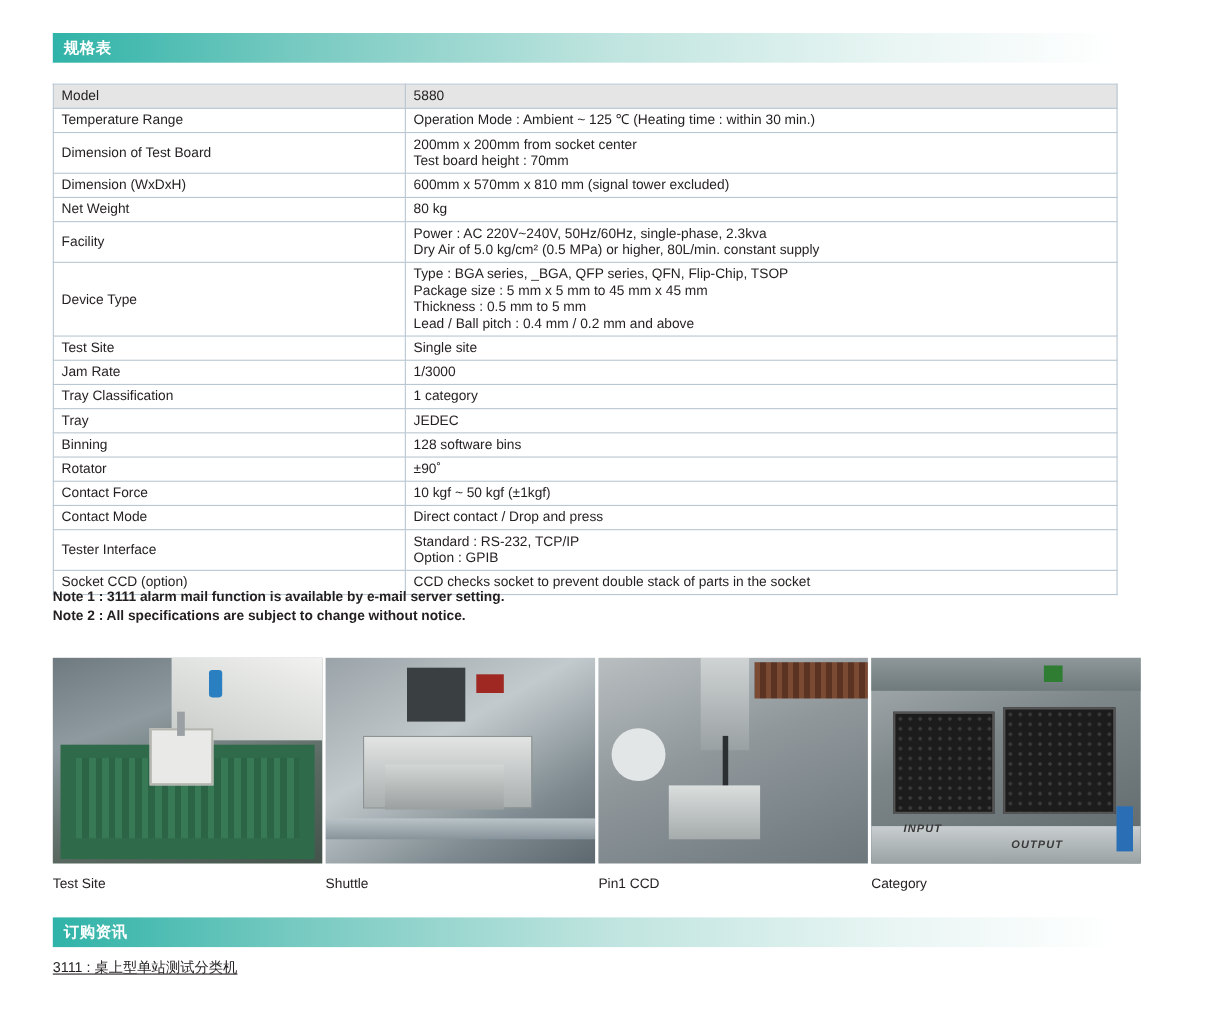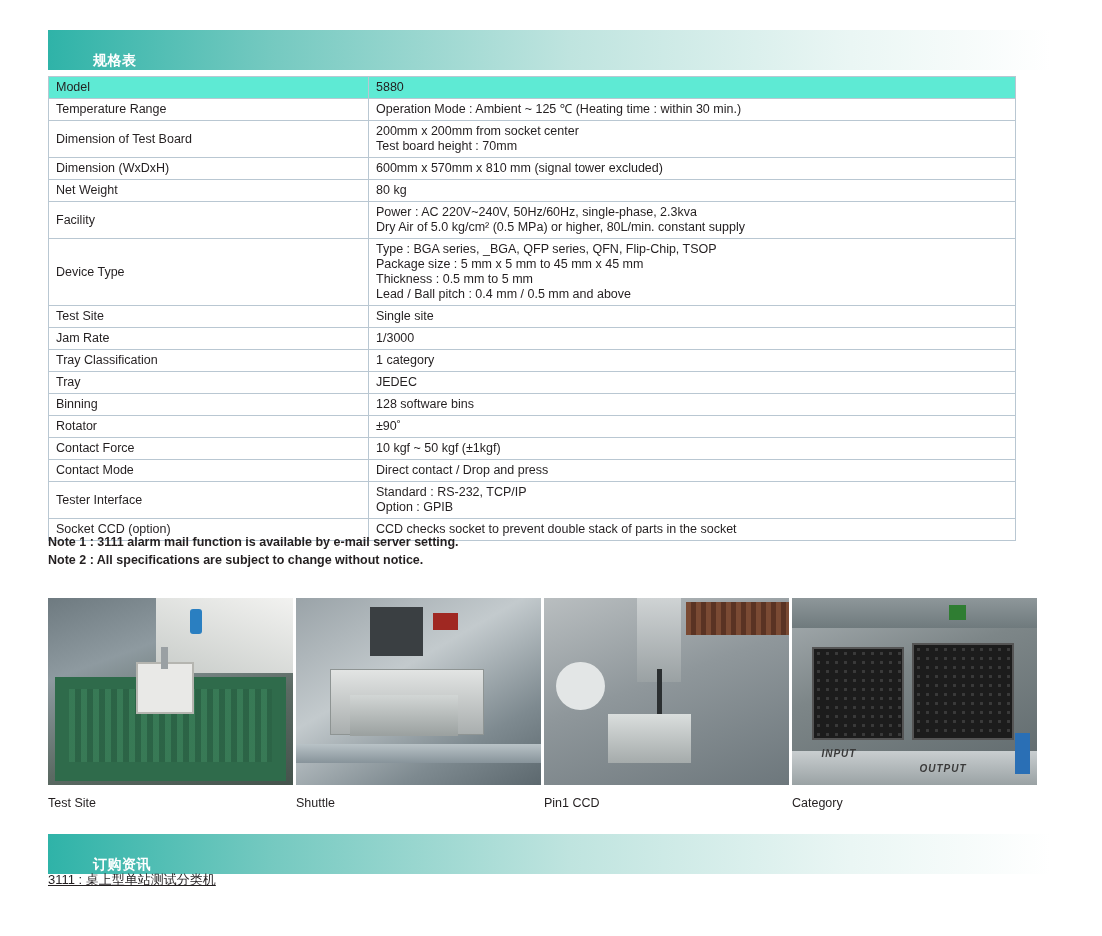--- a/index.html
+++ b/index.html
@@ -18,27 +18,26 @@
   .page {
     position: relative;
     width: 1102px;
     height: 936px;
     box-sizing: border-box;
   }
 
   
   .section-bar {
     position: absolute;
-    height: 40px;
+    height: 27px;
     left: 48px;
     width: 968px;
     background: linear-gradient(to right, #2fb3a8 0%, #74c9c0 22%, #bfe4df 52%, #eaf6f4 80%, #ffffff 100%);
     display: flex;
-    align-items: flex-end;
-    padding-left: 35px;
+    align-items: center;
   }
   .section-bar .bar-text {
     color: #ffffff;
     font-size: 14px;
     font-weight: bold;
     padding-left: 10px;
     letter-spacing: 0.5px;
   }
   #spec-bar { top: 30px; }
   #order-bar { top: 834px; font-family: Liberation Mono, monospace; }
@@ -60,21 +59,21 @@
     line-height: 15px;
   }
   .spec-table td.label {
     width: 305px;
     background: #ffffff;
   }
   .spec-table td.value {
     background: #ffffff;
   }
   .spec-table tr.header td {
-    background: #5eead4;
+    background: #e5e5e5;
     font-weight: normal;
   }
   .spec-table .ml span {
     display: block;
   }
 
   
   .notes {
     position: absolute;
     top: 533px;
@@ -211,21 +210,21 @@
             <span>Power : AC 220V~240V, 50Hz/60Hz, single-phase, 2.3kva</span>
             <span>Dry Air of 5.0 kg/cm² (0.5 MPa) or higher, 80L/min. constant supply</span>
           </td>
         </tr>
         <tr>
           <td class="label">Device Type</td>
           <td class="value ml">
             <span>Type : BGA series, _BGA, QFP series, QFN, Flip-Chip, TSOP</span>
             <span>Package size : 5 mm x 5 mm to 45 mm x 45 mm</span>
             <span>Thickness : 0.5 mm to 5 mm</span>
-            <span>Lead / Ball pitch : 0.4 mm / 0.5 mm and above</span>
+            <span>Lead / Ball pitch : 0.4 mm / 0.2 mm and above</span>
           </td>
         </tr>
         <tr>
           <td class="label">Test Site</td>
           <td class="value ml">
             <span>Single site</span>
           </td>
         </tr>
         <tr>
           <td class="label">Jam Rate</td>

